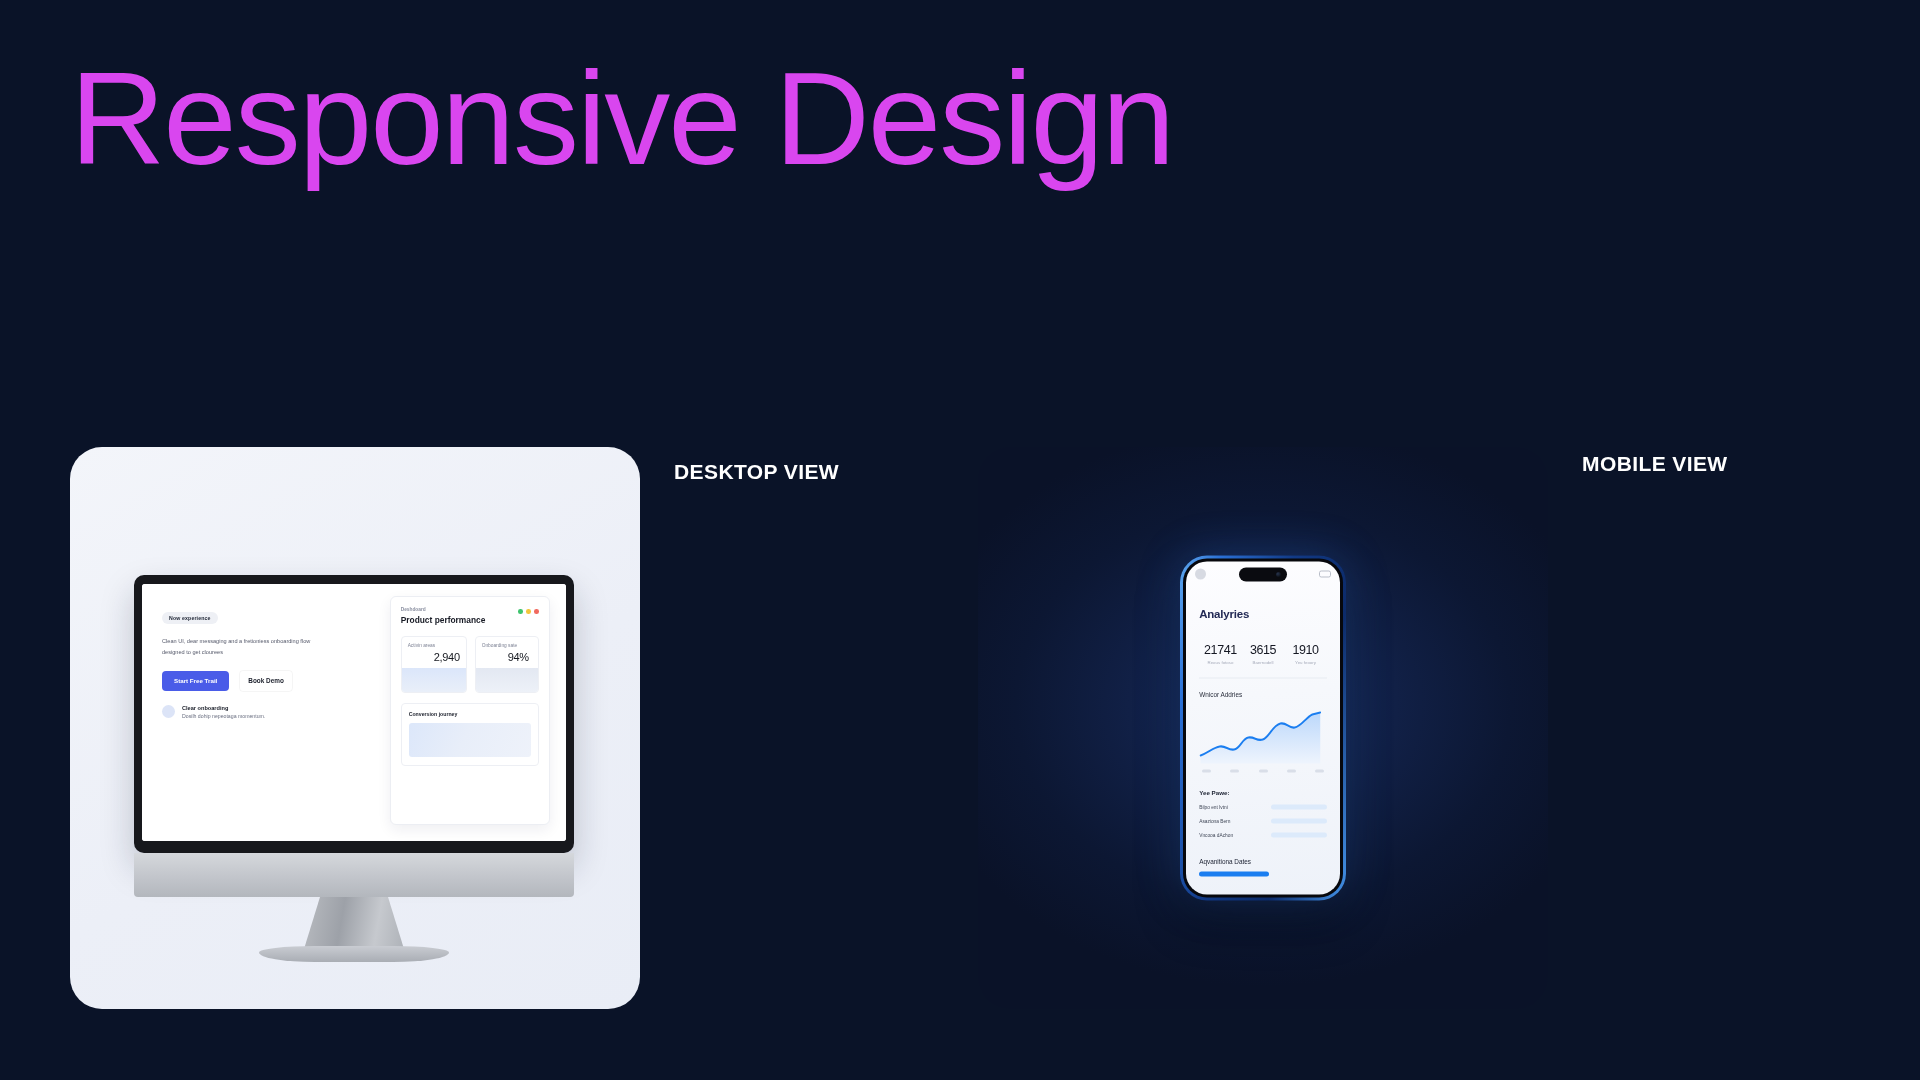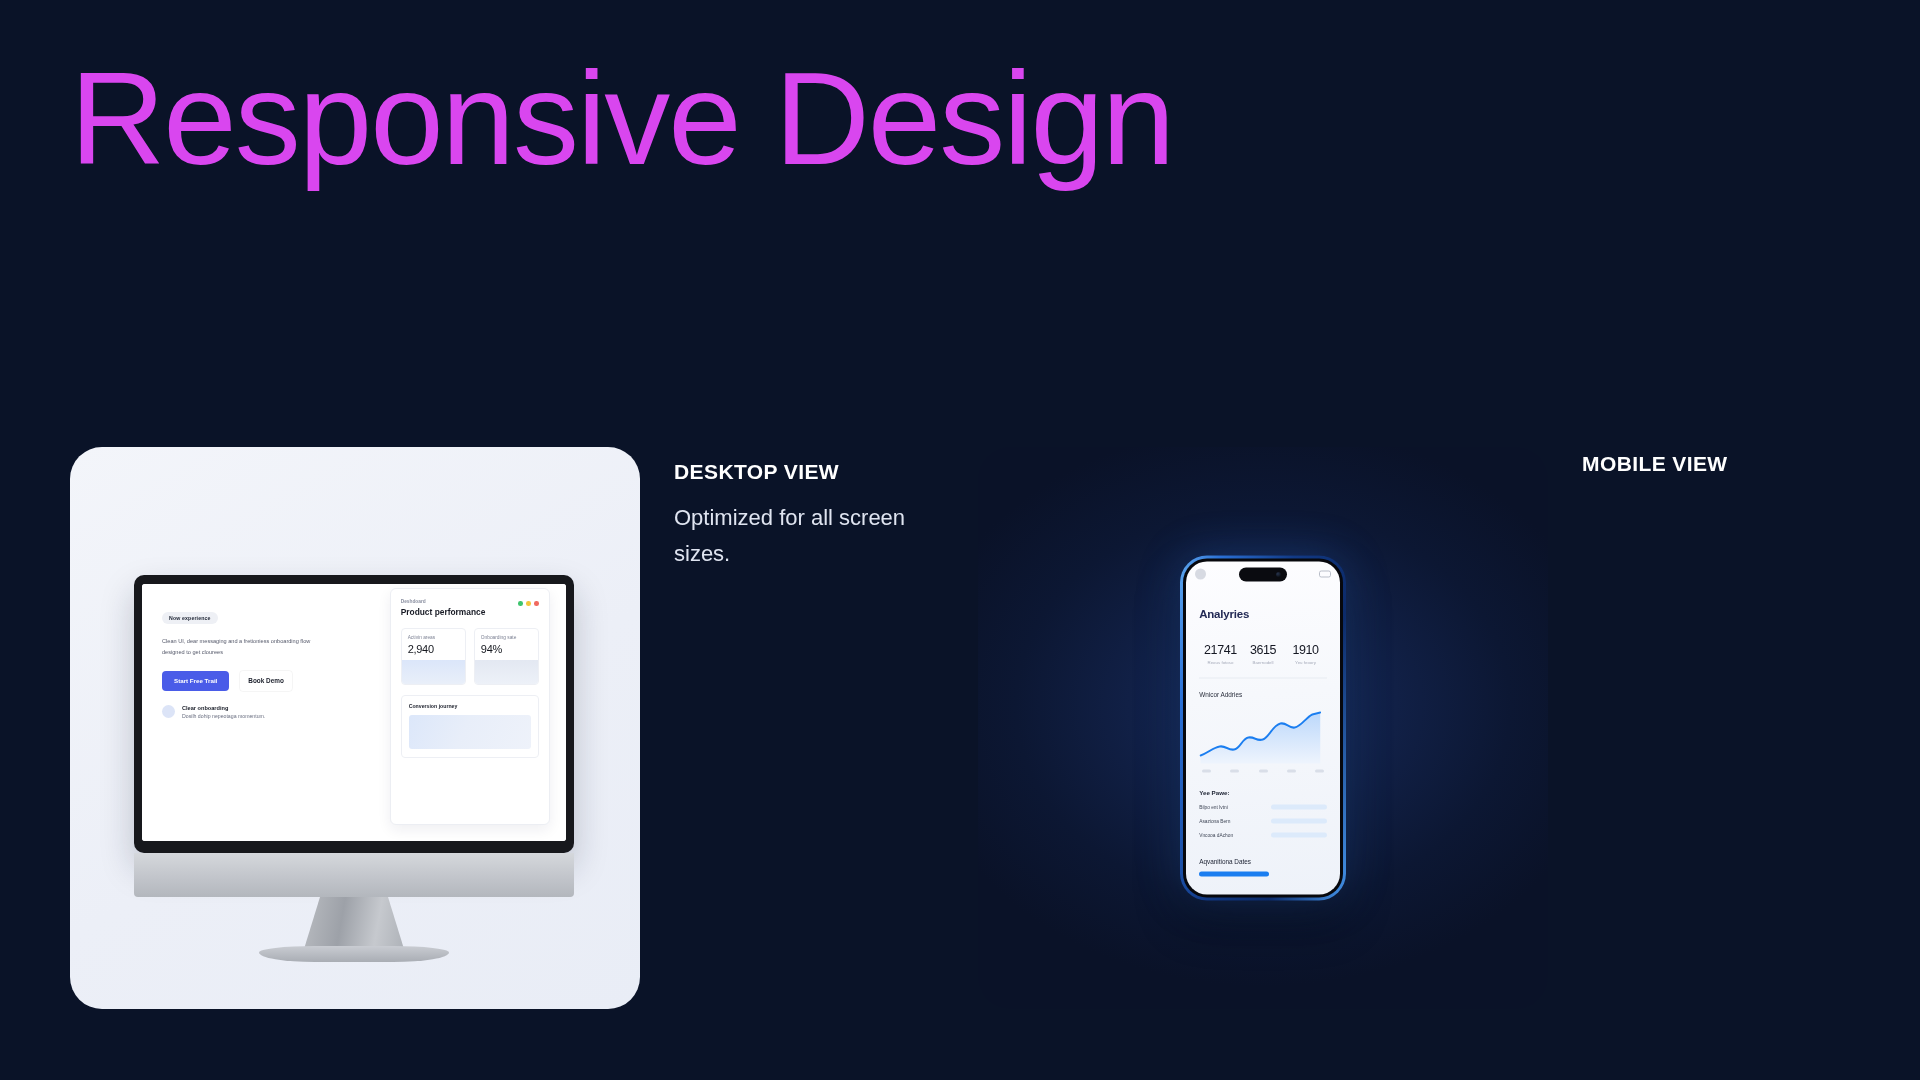--- a/index.html
+++ b/index.html
@@ -83,36 +83,36 @@
   }
   .hero-foot{ margin-top:13px; display:flex; gap:7px; align-items:flex-start; }
   .hero-foot-dot{
     width:13px;height:13px;border-radius:50%;
     background:#dce4f7; flex:0 0 auto;
   }
   .hero-foot-title{ font-size:5.6px; font-weight:700; color:#181c27; }
   .hero-foot-sub{ font-size:5.2px; color:#6a6f80; margin-top:2.5px; }
 
   
-  .dash-wrap{ width:43%; padding:4px 16px 16px 6px; background:#fff; }
+  .dash-wrap{ width:43%; padding:12px 16px 16px 6px; background:#fff; }
   .dash{
     background:#fff; border:1px solid #eceef3; border-radius:6px;
     height:100%; padding:10px 10px 12px;
     box-shadow:0 5px 14px rgba(25,35,70,.07);
   }
   .dash-head{ display:flex; justify-content:space-between; align-items:flex-start; }
   .dash-eyebrow{ font-size:4.8px; color:#8b90a1; font-weight:600; }
   .dash-title{ font-size:8.4px; font-weight:600; color:#171a24; margin-top:3px; }
   .dots{ display:flex; gap:3.6px; padding-top:2px; }
   .dot{ width:4.6px; height:4.6px; border-radius:50%; }
   .dot.g{background:#3ec46d}.dot.y{background:#f3c63c}.dot.r{background:#f16a5f}
   .stat-row{ display:flex; gap:8px; margin-top:11px; }
   .stat{ flex:1; border:1px solid #edeff4; border-radius:4px; padding:6px 6px 0; }
   .stat-label{ font-size:4.8px; color:#7d8294; }
-  .stat-value{ font-size:11px; font-weight:500; color:#15181f; margin-top:3px; letter-spacing:-.3px; }
+  .stat-value{ font-size:11px; font-weight:500; color:#15181f; margin-top:3px; letter-spacing:-.3px;margin-left:26px; }
   .stat-bar{
     height:24px; margin:5px -6px 0; border-radius:0 0 3px 3px;
     background:linear-gradient(180deg,#dbe6fa 0%,#e9eff9 100%);
   }
   .stat:nth-child(2) .stat-bar{ background:linear-gradient(180deg,#e3e8f2 0%,#edf1f8 100%); }
   .panel{ margin-top:10px; border:1px solid #edeff4; border-radius:4px; padding:7px 7px 8px; }
   .panel-title{ font-size:5.2px; font-weight:700; color:#1b1f2b; }
   .panel-chart{
     margin-top:6px; height:34px; border-radius:3px;
     background:linear-gradient(115deg,#dce7fa 0%,#e8eef9 45%,#eef2fa 100%);
@@ -262,21 +262,20 @@
     </div>
     <div class="monitor-chinbar"></div>
     <div class="monitor-neck"></div>
     <div class="monitor-base"></div>
   </div>
 
 </div>
 
 <div class="info desktop">
   <div class="info-kicker">DESKTOP VIEW</div>
-  <div class="info-desc">Optimized for all screen sizes.</div>
 </div>
 
 <div class="mobile-card">
   <div class="phone">
     <div class="phone-frame">
       <div class="phone-inner">
         <div class="phone-screen">
 
           <div class="island"></div>
           <div class="status-avatar"></div>

